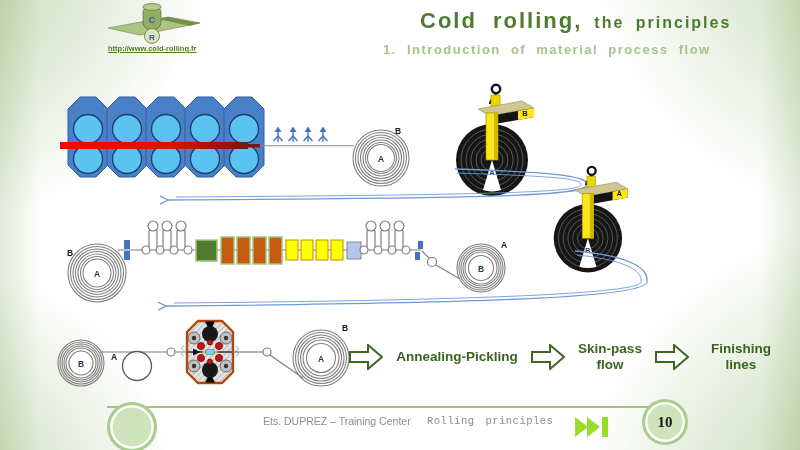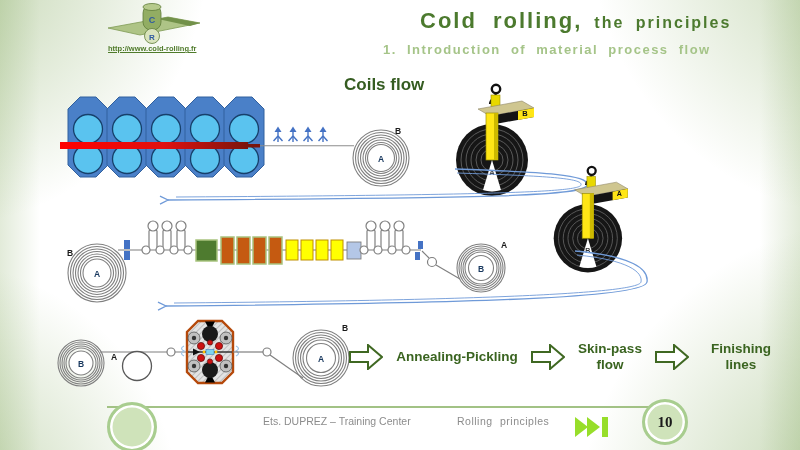--- a/index.html
+++ b/index.html
@@ -25,21 +25,21 @@
   .steps{left:349px;top:334px;height:46px;display:flex;align-items:center;gap:5px;}
   .step-label{color:#3a6420;font-weight:700;font-size:13.5px;line-height:16px;text-align:center;white-space:nowrap;}
   .lbl1{width:138px;}.lbl2{width:80px;}.lbl3{width:94px;}
   .footer-line{left:107px;top:406px;width:560px;height:2px;background:#a2c285;}
   .footer-circle{border-radius:50%;border:3px solid #a8cd8f;background:#cfe3ba;box-shadow:inset 0 0 0 2.5px #ffffff;}
   .fc-left{left:107px;top:402px;width:44px;height:44px;}
   .fc-right{left:642px;top:399px;width:40px;height:40px;display:flex;align-items:center;justify-content:center;
     font-family:"Liberation Serif",serif;font-weight:700;font-size:15px;color:#1a1a1a;}
   .footer-text{top:415px;font-size:10.5px;color:#8c8c8c;white-space:nowrap;padding-left:13px;}
   .ft-org{left:250px;}
-  .ft-topic{left:444px;letter-spacing:.5px;word-spacing:4px;}
+  .ft-topic{left:414px;letter-spacing:.5px;word-spacing:4px;font-family:Liberation Mono, monospace;}
   .ff{left:575px;top:416px;}
   svg text{font-family:"Liberation Sans",sans-serif;}
 </style>
 </head>
 <body>
 
 <div class="slide">
 
   <div class="abs logo">
     <svg width="110" height="58" viewBox="0 0 110 58">
@@ -53,21 +53,20 @@
     </svg>
   </div>
   <div class="abs logo-link">http://www.cold-rolling.fr</div>
 
   <div class="abs title-row">
     <span class="title-main">Cold rolling,</span>
     <span class="title-suffix">the principles</span>
   </div>
   <div class="abs subtitle">1. Introduction of material process flow</div>
 
-  <div class="abs coils-heading">Coils flow</div>
 
   <svg class="abs" style="left:0;top:75px" width="800" height="330" viewBox="0 0 800 330">
     <defs>
       <linearGradient id="redgrad" x1="0" y1="0" x2="1" y2="0">
         <stop offset="0" stop-color="#ff0000"></stop>
           <stop offset="0.55" stop-color="#e01010"></stop>
           <stop offset="1" stop-color="#7a150c"></stop>
       </linearGradient>
       <pattern id="hatch" patternUnits="userSpaceOnUse" width="4" height="4" patternTransform="rotate(45)">
         <rect width="4" height="4" fill="#e3e3e3"></rect>

